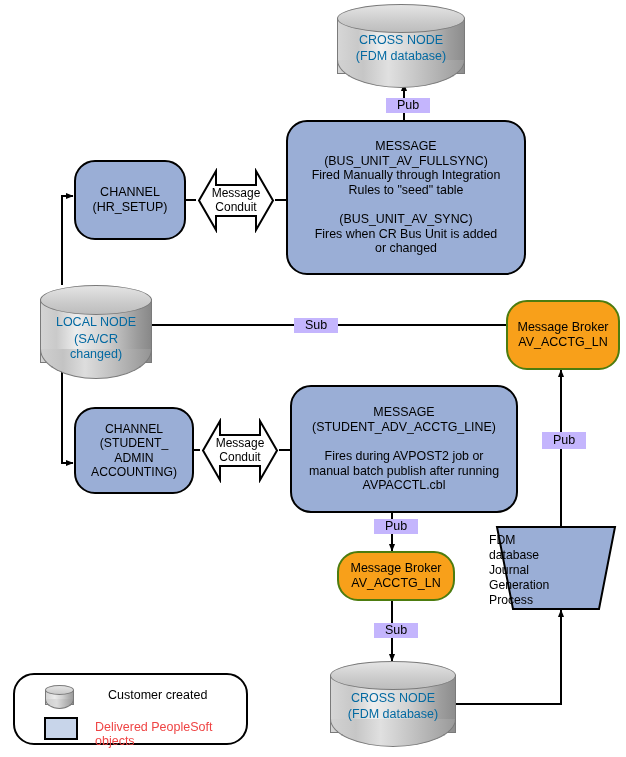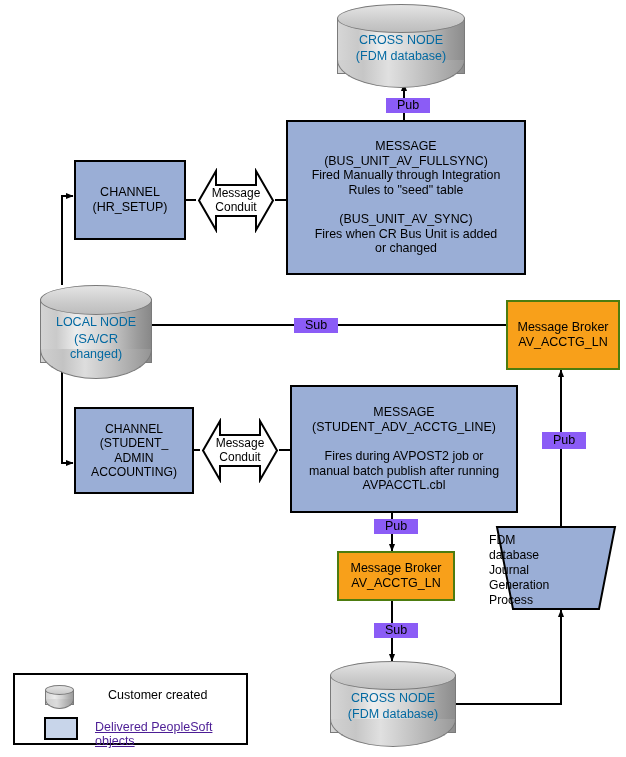--- a/index.html
+++ b/index.html
@@ -1,34 +1,34 @@
 <!DOCTYPE html>
 <html><head>
 <meta charset="utf-8">
 <style>
   html,body{margin:0;padding:0;background:#ffffff;}
   body{width:626px;height:757px;position:relative;
        font-family:"Liberation Sans","DejaVu Sans",sans-serif;
        -webkit-font-smoothing:antialiased;}
   #stage{position:absolute;left:0;top:0;width:626px;height:757px;overflow:hidden;}
   svg.layer{position:absolute;left:0;top:0;width:626px;height:757px;}
-  .node{position:absolute;box-sizing:border-box;}
+  .node{position:absolute;box-sizing:border-box;border-radius:21px;}
 
   
   .boxblue{
     background:#9aaed6;border:2px solid #000;
     display:flex;align-items:center;justify-content:center;
     text-align:center;line-height:1.18;color:#000;
   }
   .boxorange{
     background:#f8a01a;border:2px solid #4d7c0f;
     display:flex;align-items:center;justify-content:center;
     text-align:center;line-height:1.2;color:#000;
   }
-  .lbl{position:absolute;background:#8b5cf6;color:#000;text-align:center;line-height:1;}
+  .lbl{position:absolute;background:#c4b5fd;color:#000;text-align:center;line-height:1;}
   .txt{white-space:pre-line;}
 
   
   .cyl{position:absolute;}
   .cyl .body{position:absolute;left:0;right:0;border:1px solid #7a7a7a;box-sizing:border-box;}
   .cyl .top{position:absolute;left:0;right:0;border:1px solid #7a7a7a;border-radius:50%;box-sizing:border-box;
             background:linear-gradient(180deg,#e4e4e4 0%,#cbcbcb 60%,#bdbdbd 100%);}
   .cyl .lab{position:absolute;left:0;right:0;text-align:center;color:#0369a1;line-height:1.2;}
 </style>
 </head>
@@ -186,17 +186,17 @@
       <div style="position:absolute;left:30px;top:6px;width:29px;height:24px;">
         <div style="position:absolute;left:0;right:0;top:5px;height:15px;border:1px solid #7a7a7a;border-top:none;box-sizing:border-box;background:linear-gradient(90deg,#d4d4d4 0%,#ebebeb 32%,#cfcfcf 62%,#9b9b9b 100%);"></div>
         <div style="position:absolute;left:0;right:0;top:0;height:10px;border:1px solid #7a7a7a;border-radius:50%;box-sizing:border-box;background:linear-gradient(180deg,#e4e4e4,#c9c9c9);"></div>
         <div style="position:absolute;left:0;right:0;top:14px;height:10px;border:1px solid #7a7a7a;border-top:none;border-radius:0 0 50% 50%/0 0 100% 100%;box-sizing:border-box;background:linear-gradient(90deg,#cfcfcf,#dcdcdc 40%,#9a9a9a);"></div>
       </div>
       <div style="position:absolute;left:93px;top:9px;font-size:12.5px;color:#000;">Customer created</div>
     </div>
 
     <div style="position:absolute;left:0;top:38px;width:235px;height:32px;">
       <div style="position:absolute;left:29px;top:4px;width:34px;height:23px;background:#c8d5ea;border:2px solid #000;box-sizing:border-box;"></div>
-      <div style="position:absolute;left:80px;top:7px;font-size:12.5px;color:#4c1d95;text-decoration:underline;">Delivered PeopleSoft objects</div>
+      <div style="position:absolute;left:80px;top:7px;font-size:12.5px;color:#ef4444;">Delivered PeopleSoft objects</div>
     </div>
   </div>
 
 </div>
 
 </body></html>

